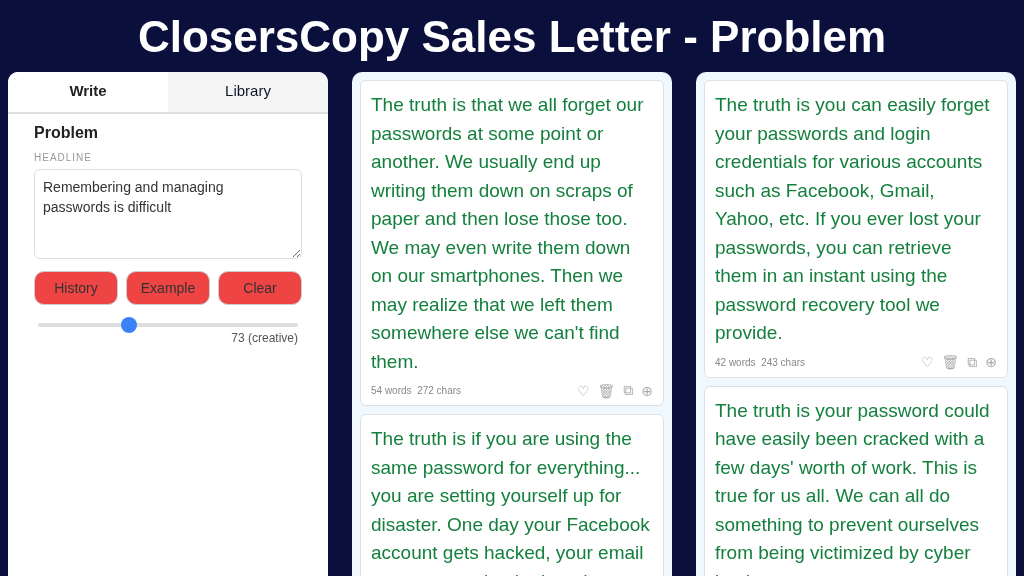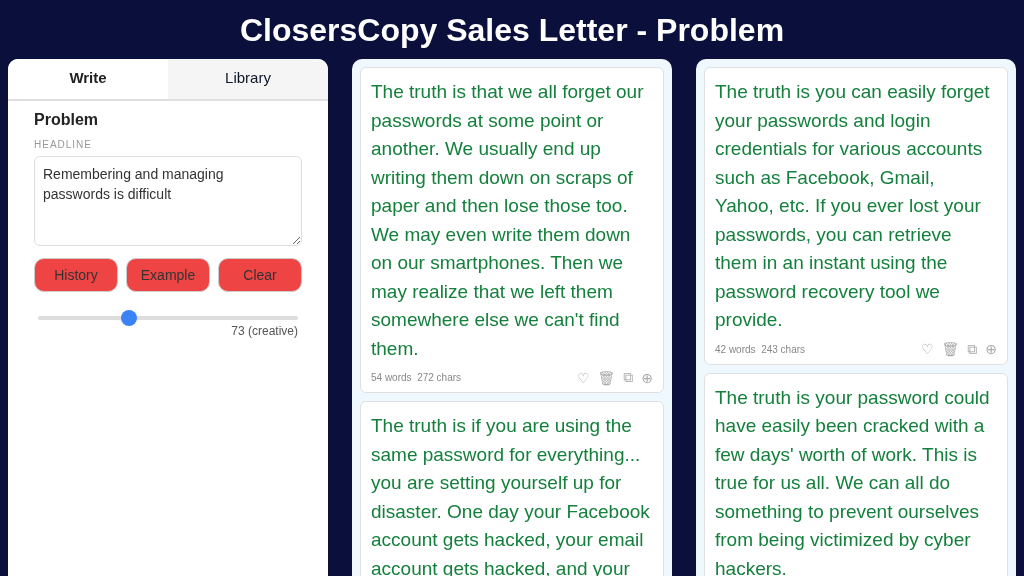--- a/index.html
+++ b/index.html
@@ -9,21 +9,21 @@
       background-color: #0a0f3c;
       font-family: Arial, sans-serif;
       overflow: hidden;
       display: flex;
       flex-direction: column;
       align-items: center;
     }
 
     .page-title {
       color: white;
-      font-size: 32px;
+      font-size: 44px;
       font-weight: bold;
       text-align: center;
       padding: 12px 0 10px;
       width: 100%;
     }
 
     .main-content {
       display: flex;
       flex-direction: row;
       width: 100%;
@@ -115,21 +115,21 @@
       border-radius: 10px;
       font-size: 14px;
       cursor: pointer;
       color: #333;
     }
 
     .slider-area {
       display: flex;
       flex-direction: column;
       align-items: flex-end;
-      margin-top: 24px;
+      margin-top: 18px;
       padding: 0 4px;
     }
 
     .slider-track {
       width: 100%;
       height: 4px;
       background: #ddd;
       border-radius: 2px;
       position: relative;
       margin-bottom: 4px;

